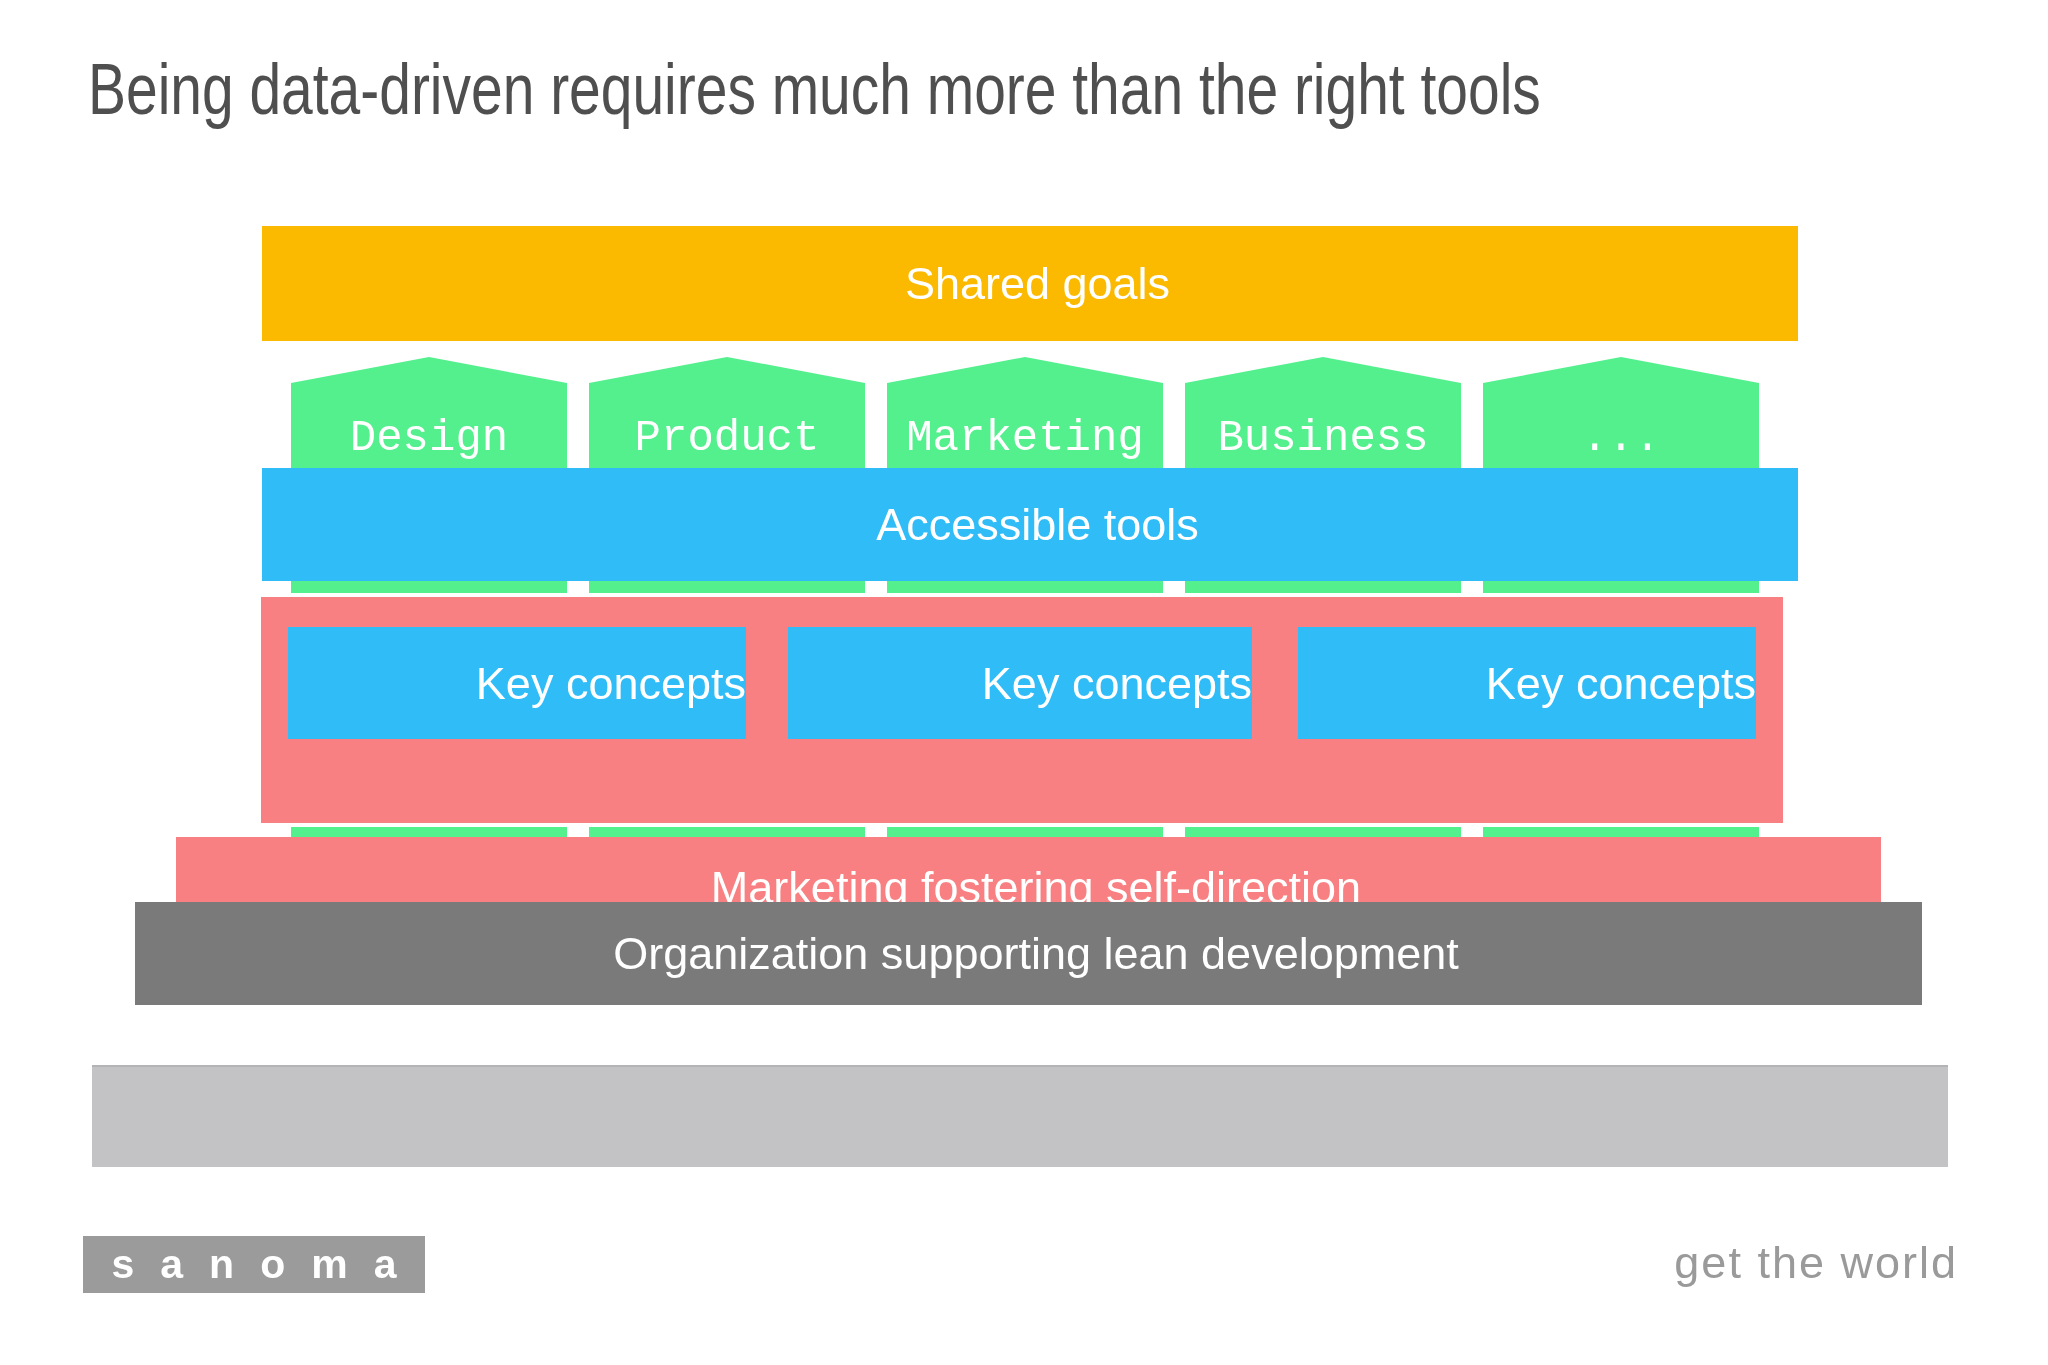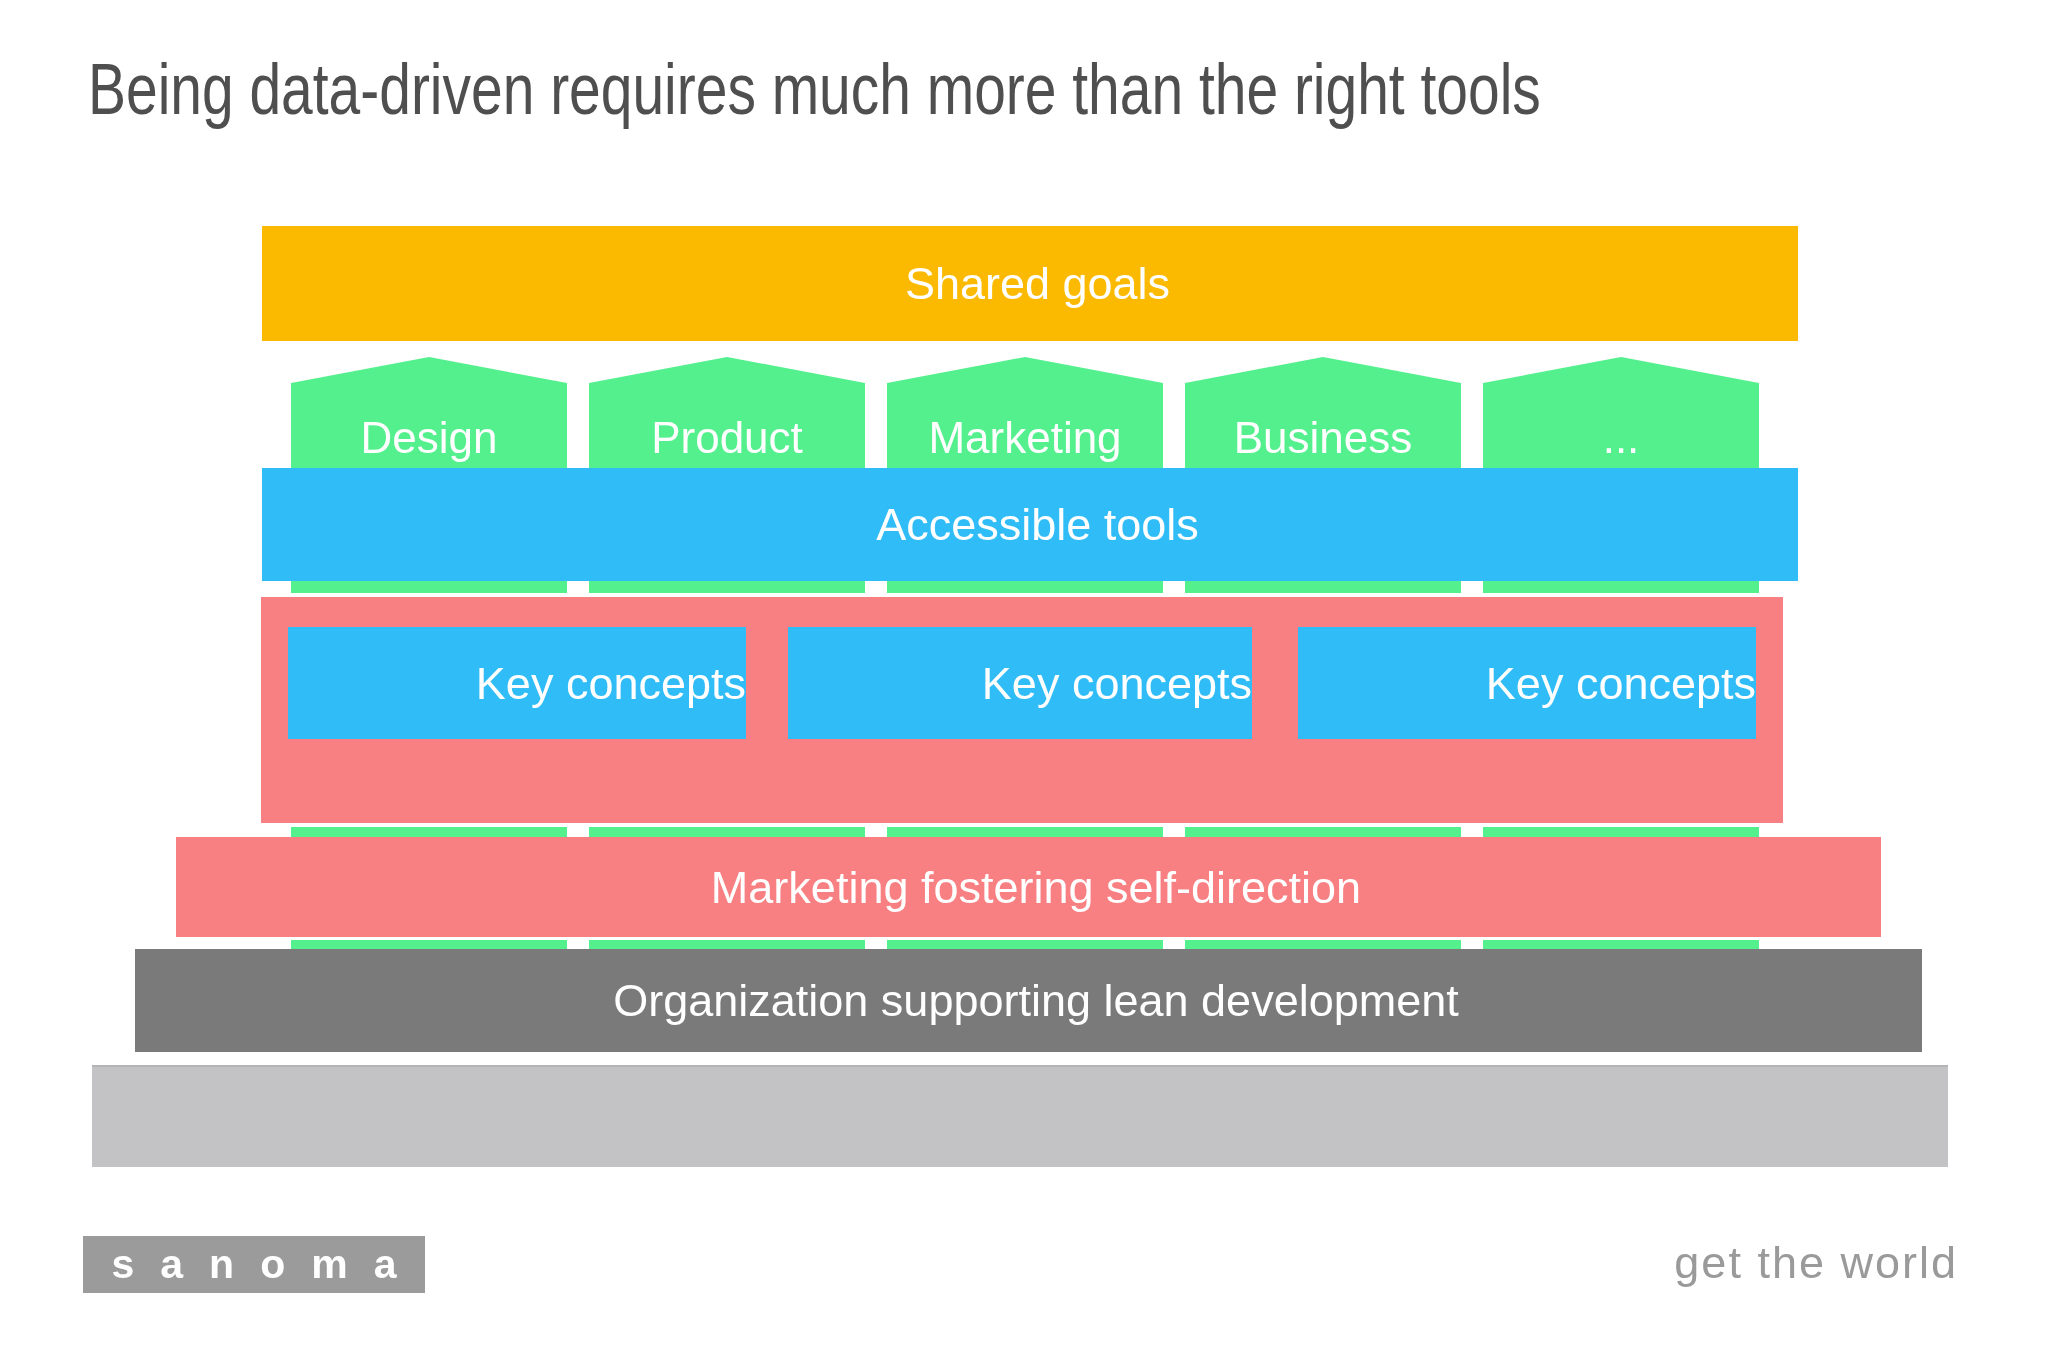--- a/index.html
+++ b/index.html
@@ -41,40 +41,40 @@
   .shared-goals{left:262px;top:226px;width:1521px;height:115px;background:var(--yellow);}
   .pillar{
     top:357px;height:592px;width:276px;
     background:var(--green);
     clip-path:polygon(0 26px,50% 0,100% 26px,100% 100%,0 100%);
   }
   .pillar-label{
     position:absolute;left:0;top:0;width:100%;height:110px;
     padding-top:26px;box-sizing:content-box;
     display:flex;align-items:center;justify-content:center;
-    color:#fff;font-size:44px;
+    color:#fff;font-size:44px;font-family:Liberation Mono, monospace;
   }
   .accessible-tools{left:262px;top:468px;width:1521px;height:113px;background:var(--blue);}
   .sep{left:0;width:2048px;background:#ffffff;}
   .culture-section{left:261px;top:597px;width:1522px;height:226px;background:var(--red);}
   .key-box{
     position:absolute;top:30px;height:112px;
     background:var(--blue);
     display:flex;align-items:center;justify-content:flex-end;
     color:#fff;font-size:45px;line-height:1;white-space:nowrap;
   }
   .key-box.k1{left:27px;width:458px;}
   .key-box.k2{left:527px;width:464px;}
   .key-box.k3{left:1037px;width:458px;}
   .culture-label{
     position:absolute;left:0;top:170px;width:100%;
     text-align:center;color:#fff;font-size:45px;line-height:1;
   }
   .management{left:176px;top:837px;width:1690px;height:100px;background:var(--red);}
-  .organization{left:135px;top:949px;width:1772px;height:103px;background:var(--darkgray);}
+  .organization{left:135px;top:902px;width:1772px;height:103px;background:var(--darkgray);}
   .foundation{left:92px;top:1065px;width:1856px;height:102px;background:var(--lightgray);border-top:2px solid #b4b4b7;box-sizing:border-box;}
   .logo{
     left:83px;top:1236px;width:342px;height:57px;
     background:var(--logogray);
     display:flex;align-items:center;justify-content:center;
   }
   .logo-text{
     color:#ffffff;font-size:41px;font-weight:bold;line-height:1;
     letter-spacing:26px;text-indent:26px;
   }

